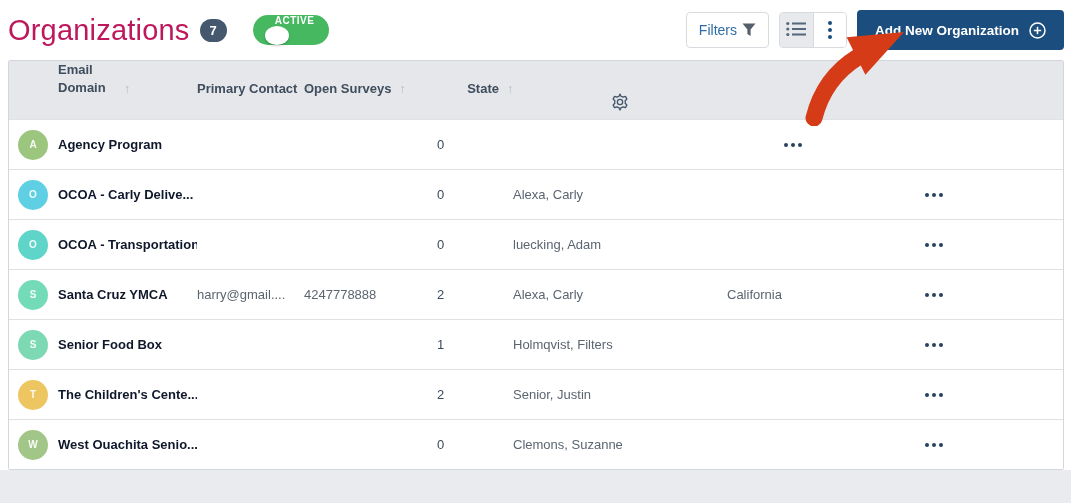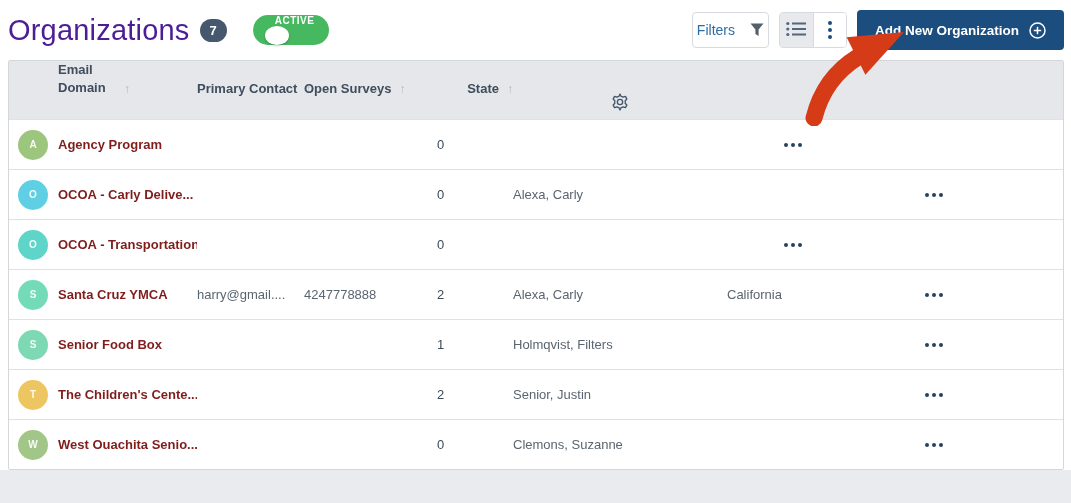--- a/index.html
+++ b/index.html
@@ -1,32 +1,32 @@
 <!DOCTYPE html>
 <html><head>
 <meta charset="utf-8">
 <style>
   * { margin:0; padding:0; box-sizing:border-box; }
   html,body { width:1071px; height:503px; overflow:hidden; }
   body { font-family:"Liberation Sans", sans-serif; background:#ffffff; position:relative; }
 
   
   .toolbar { height:60px; display:flex; align-items:center; padding:0 7px 0 8px; background:#fff; }
-  .page-title { font-size:29px; color:#4c1d95; font-weight:400; letter-spacing:.2px; }
+  .page-title { font-size:29px; color:#be185d; font-weight:400; letter-spacing:.2px; }
   .count-badge { margin-left:10px; background:#46586d; color:#fff; font-size:13px; font-weight:700;
                  min-width:27px; height:23px; border-radius:12px; display:inline-flex;
                  align-items:center; justify-content:center; padding:0 8px; }
   .toggle { margin-left:26px; width:76px; height:30px; background:#45b860; border-radius:15px;
             display:flex; padding:0 4px 0 12px; cursor:pointer; border:none;flex-direction:column; }
   .toggle-label { color:#fff; font-size:10px; font-weight:700; letter-spacing:.5px; flex:1; text-align:center; }
   .toggle-knob { width:24px; height:24px; border-radius:50%; background:#fff; box-shadow:0 1px 2px rgba(0,0,0,.25); }
 
   .toolbar-right { margin-left:auto; display:flex; align-items:center; }
-  .filters-btn { height:36px; padding:0 4px; background:#fff; border:1px solid #d7dade; border-radius:4px;
-                 display:flex; align-items:center; gap:15px; cursor:pointer; }
+  .filters-btn { height:36px; padding:0 12px; background:#fff; border:1px solid #d7dade; border-radius:4px;
+                 display:flex; align-items:center; gap:5px; cursor:pointer; }
   .filters-label { color:#2e6da4; font-size:14px; }
   .funnel-icon { width:14px; height:14px; display:inline-block; }
   .seg-group { display:flex; margin-left:10px; border:1px solid #d7dade; border-radius:4px; overflow:hidden; height:36px; }
   .seg-btn { width:33px; height:100%; background:#fff; border:none; display:flex; align-items:center; justify-content:center; cursor:pointer; }
   .seg-btn.selected { background:#e7e9ec; }
   .seg-btn + .seg-btn { border-left:1px solid #d7dade; }
   .kebab-v { display:flex; flex-direction:column; gap:3px; }
   .kebab-v i { width:4px; height:4px; border-radius:50%; background:#1b4e7e; }
   .add-btn { margin-left:10px; height:40px; padding:0 18px; background:#1b4e7e; color:#fff; border:none;
              border-radius:4px; font-size:13.5px; font-weight:700; display:flex; align-items:center; gap:10px;
@@ -41,21 +41,21 @@
   .sort-arrow { color:#b3bac1; font-size:12px; font-weight:400; margin-left:8px; vertical-align:bottom; }
   .th-email .hdr-inner { display:inline-block; max-width:58px; line-height:1.35; white-space:normal; }
   .th-actions { display:flex; justify-content:center; padding-bottom:10px; cursor:pointer; }
   .gear-icon { width:20px; height:20px; }
 
   .trow { height:50px; background:#fff; border-top:1px solid #dfe2e5; cursor:pointer; }
   .cell { font-size:13px; color:#5b6570; white-space:nowrap; overflow:hidden; }
   .c-avatar { padding-left:9px; }
   .avatar { width:30px; height:30px; border-radius:50%; display:inline-flex; align-items:center;
             justify-content:center; color:rgba(255,255,255,.92); font-size:10px; font-weight:700; }
-  .c-name { color:#7f1d1d; font-weight:700; }
+  .c-name { color:#0f172a; font-weight:700; }
   .c-surveys { padding-left:52px; color:#3c4a5a; }
   .c-actions { display:flex; justify-content:center; }
   .kebab-h { display:flex; gap:3px; background:none; border:none; padding:6px; cursor:pointer; }
   .kebab-h i { width:4px; height:4px; border-radius:50%; background:#27415f; }
   .th-state { padding-left:8px;text-align:right; }
 
   .page-footer { position:absolute; left:0; right:0; bottom:0; height:33px; background:#e9ebee; }
 
   
   .arrow-annotation { position:absolute; left:792px; top:16px; width:125px; height:110px; z-index:10; pointer-events:none; }
@@ -172,20 +172,21 @@
       </div>
     <div class="cell"></div>
   </div>
 
   <div class="grid-row trow">
     <div class="cell c-avatar"><span class="avatar" style="background-color: rgb(94, 213, 200);">O</span></div>
     <div class="cell c-name">OCOA - Transportation</div>
     <div class="cell"></div>
     <div class="cell"></div>
     <div class="cell c-surveys">0</div>
+    <div class="cell">luecking, Adam</div>
     <div class="cell"></div>
     <div class="cell c-actions">
         <button class="kebab-h">
           <i></i>
           <i></i>
           <i></i>
         </button>
       </div>
     <div class="cell"></div>
   </div>

